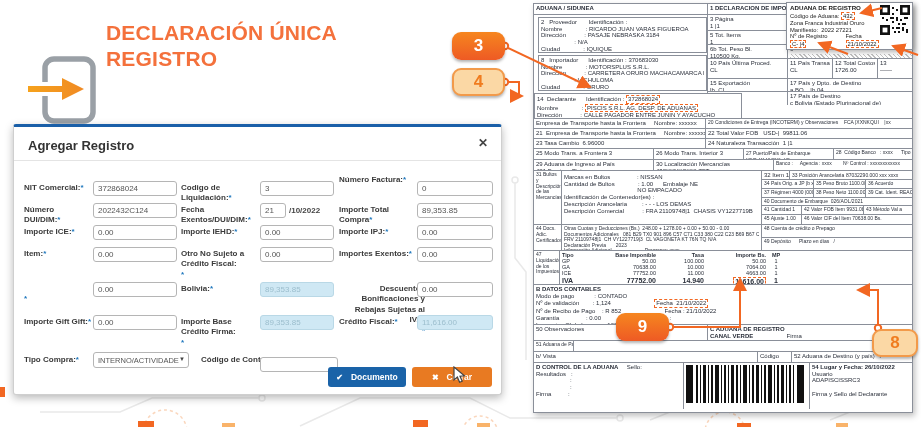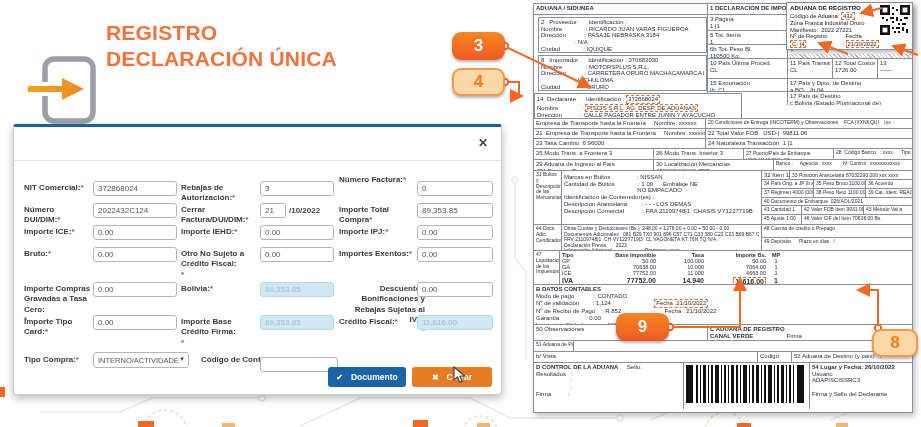--- a/index.html
+++ b/index.html
@@ -94,65 +94,66 @@
           <stop offset="1" stop-color="#f08a24"></stop>
       </linearGradient>
     </defs>
     <rect x="17" y="3" width="48" height="62" rx="9" fill="none" stroke="#9aa0a6" stroke-width="5.5"></rect>
     <rect x="0" y="26" width="40" height="14" fill="#fff"></rect>
     <path d="M0,30 L34,30 L34,22 L56,33 L34,44 L34,36 L0,36 Z" fill="url(#arrg)"></path>
   </svg>
 </div>
 
 <div class="abs title-block">
+  <div>DECLARACIÓN ÚNICA</div>
   <div>REGISTRO</div>
-  <div>DECLARACIÓN ÚNICA</div>
 </div>
 
 <div class="abs dialog">
+  <div class="abs dlg-title">Agregar Registro</div>
   <span class="abs dlg-close">✕</span>
   <div class="abs dlg-divider"></div>
 
   <div class="abs flabel" style="left:10px;top:56px;width:68px;"><span>NIT Comercial:</span><span class="req">*</span></div>
   <input class="finput" style="left: 79px; top: 54px; width: 84px;" value="372868024">
-  <div class="abs flabel" style="left:167px;top:56px;width:76px;"><span>Rebajas de Autorización:</span><span class="req">*</span></div>
+  <div class="abs flabel" style="left:167px;top:56px;width:76px;"><span>Codigo de Liquidación:</span><span class="req">*</span></div>
   <input class="finput" style="left: 246px; top: 54px; width: 74px;" value="3">
   <div class="abs flabel" style="left:325px;top:48px;width:76px;"><span>Número Factura:</span><span class="req">*</span></div>
   <input class="finput" style="left: 403px; top: 54px; width: 76px;" value="0">
 
   <div class="abs flabel" style="left:10px;top:78px;width:68px;"><span>Número DUI/DIM:</span><span class="req">*</span></div>
   <input class="finput" style="left: 79px; top: 76px; width: 84px;" value="2022432C124">
-  <div class="abs flabel" style="left:167px;top:78px;width:78px;"><span>Cerrar Factura/DUI/DIM:</span><span class="req">*</span></div>
+  <div class="abs flabel" style="left:167px;top:78px;width:78px;"><span>Fecha Exentos/DUI/DIM:</span><span class="req">*</span></div>
   <input class="finput" style="left: 246px; top: 76px; width: 26px;" value="21">
   <span class="abs" style="left:275px;top:79px;font-size:8px;color:#444;font-weight:bold;">/10/2022</span>
   <div class="abs flabel" style="left:325px;top:78px;width:76px;"><span>Importe Total Compra</span><span class="req">*</span></div>
   <input class="finput" style="left: 403px; top: 76px; width: 76px;" value="89,353.85">
 
   <div class="abs flabel" style="left:10px;top:100px;width:84px;"><span>Importe ICE:</span><span class="req">*</span></div>
   <input class="finput" style="left: 79px; top: 98px; width: 84px;" value="0.00">
   <div class="abs flabel" style="left:167px;top:100px;width:76px;"><span>Importe IEHD:</span><span class="req">*</span></div>
   <input class="finput" style="left: 246px; top: 98px; width: 74px;" value="0.00">
   <div class="abs flabel" style="left:325px;top:100px;width:76px;"><span>Importe IPJ:</span><span class="req">*</span></div>
   <input class="finput" style="left: 403px; top: 98px; width: 76px;" value="0.00">
 
-  <div class="abs flabel" style="left:10px;top:122px;width:68px;"><span>Bruto:</span><span class="req">*</span></div>
+  <div class="abs flabel" style="left:10px;top:122px;width:68px;"><span>Item:</span><span class="req">*</span></div>
   <input class="finput" style="left: 79px; top: 120px; width: 84px;" value="0.00">
   <div class="abs flabel" style="left:167px;top:122px;width:76px;"><span>Otro No Sujeto a Crédito Fiscal:</span><br><span class="req">*</span></div>
   <input class="finput" style="left: 246px; top: 120px; width: 74px;" value="0.00">
   <div class="abs flabel" style="left:325px;top:122px;width:76px;"><span>Importes Exentos:</span><span class="req">*</span></div>
   <input class="finput" style="left: 403px; top: 120px; width: 76px;" value="0.00">
 
-  <div class="abs flabel" style="left:10px;top:157px;width:68px;"><span>Importe Compras Gravadas a Tasa Cero:</span><br><span class="req">*</span></div>
+  <div class="abs flabel" style="left:10px;top:157px;width:68px;"><br><span class="req">*</span></div>
   <input class="finput" style="left: 79px; top: 155px; width: 84px;" value="0.00">
   <div class="abs flabel" style="left:167px;top:157px;width:76px;"><span>Bolivia:</span><span class="req">*</span></div>
   <input class="finput ro" style="left: 246px; top: 155px; width: 74px;" value="89,353.85">
   <div class="abs flabel" style="left:333px;top:157px;width:78px;text-align:right;"><span>Descuentos Bonificaciones y Rebajas Sujetas al IVA:</span><br><span class="req">*</span></div>
   <input class="finput" style="left: 403px; top: 155px; width: 76px;" value="0.00">
 
-  <div class="abs flabel" style="left:10px;top:190px;width:68px;"><span>Importe Tipo Card:</span><span class="req">*</span></div>
+  <div class="abs flabel" style="left:10px;top:190px;width:68px;"><span>Importe Gift Gift:</span><span class="req">*</span></div>
   <input class="finput" style="left: 79px; top: 188px; width: 84px;" value="0.00">
   <div class="abs flabel" style="left:167px;top:190px;width:76px;"><span>Importe Base Crédito Firma:</span><br><span class="req">*</span></div>
   <input class="finput ro" style="left: 246px; top: 188px; width: 74px;" value="89,353.85">
   <div class="abs flabel" style="left:325px;top:190px;width:76px;"><span>Crédito Fiscal:</span><span class="req">*</span></div>
   <input class="finput ro" style="left: 403px; top: 188px; width: 76px;" value="11,616.00">
 
   <div class="abs flabel" style="left:10px;top:228px;width:68px;"><span>Tipo Compra:</span><span class="req">*</span></div>
   <div class="fsel" style="left:79px;top:225px;width:96px;">
       <span>INTERNO/ACTIVIDADE</span>
       <span class="chev">▼</span>

